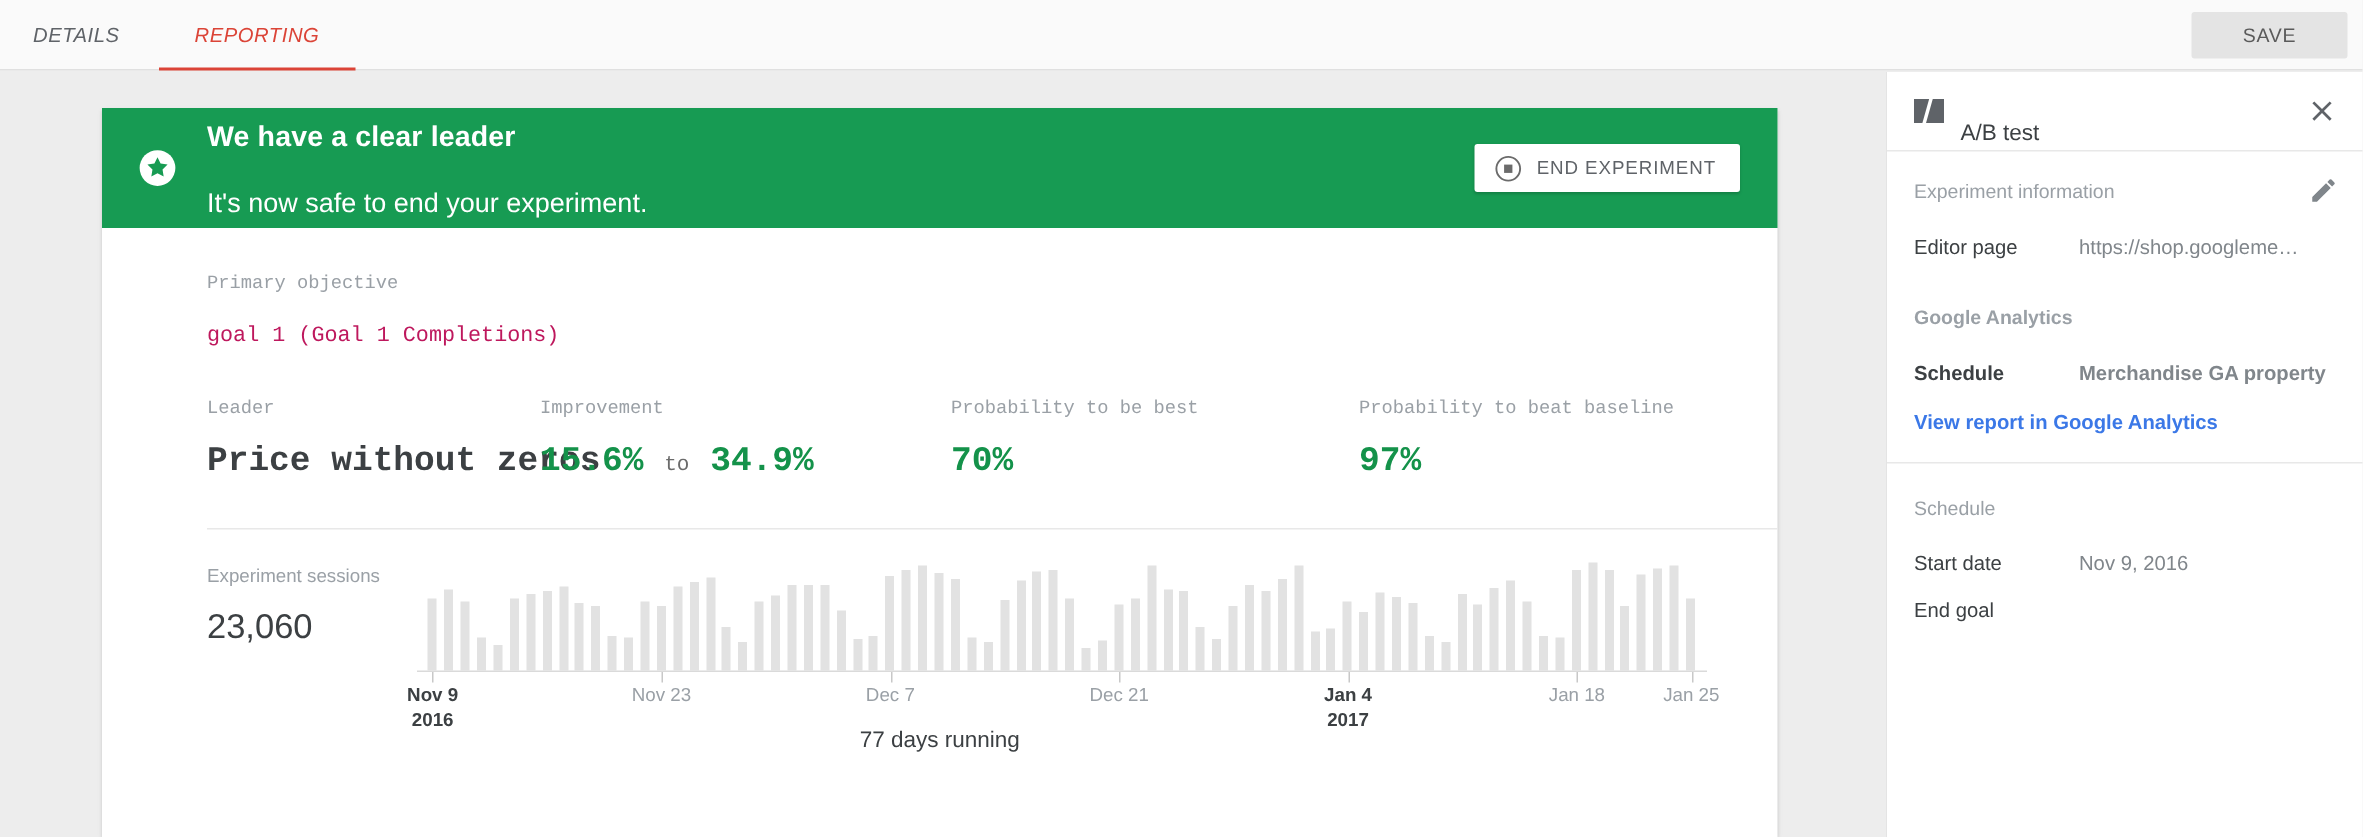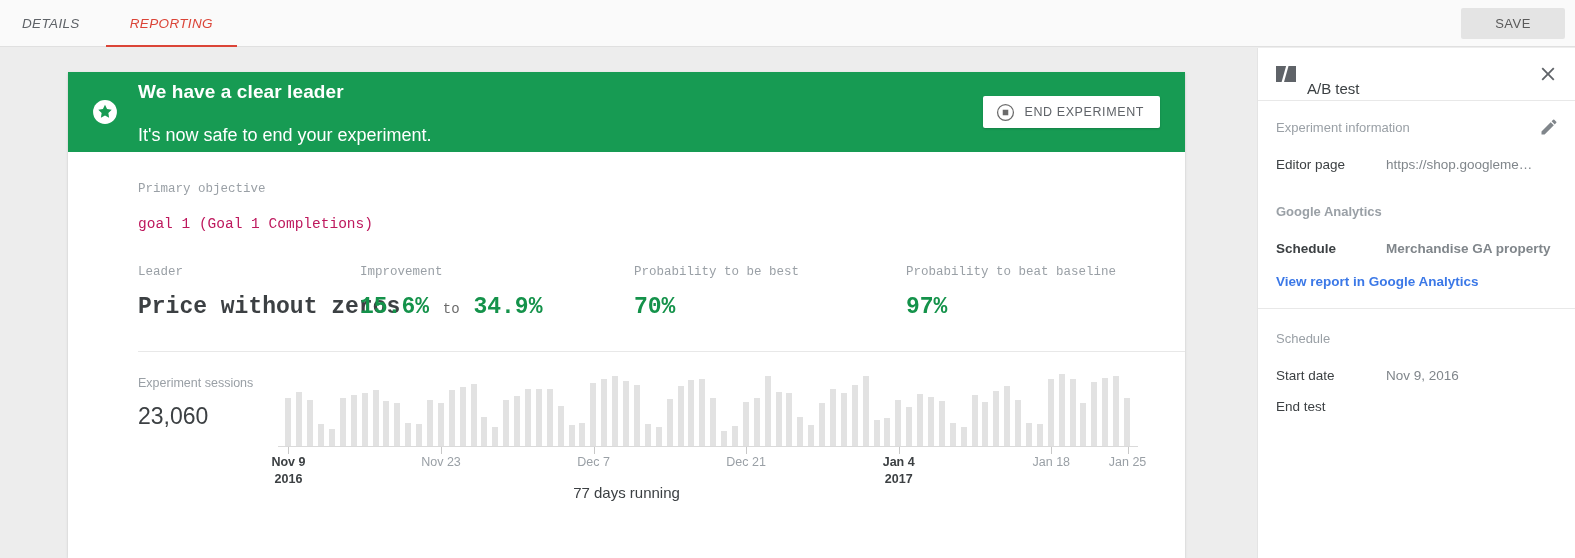--- a/index.html
+++ b/index.html
@@ -572,17 +572,17 @@
 
   <div class="sb-div"></div>
 
   <div class="sb-section" style="padding-top:20px;">
     <div class="sb-section-title">Schedule</div>
     <div class="sb-row">
       <div class="sb-key">Start date</div>
       <div class="sb-val">Nov 9, 2016</div>
     </div>
     <div class="sb-row">
-      <div class="sb-key">End test</div>
+      <div class="sb-key">End goal</div>
       <div class="sb-val"></div>
     </div>
   </div>
 </div>
 
 </body></html>

